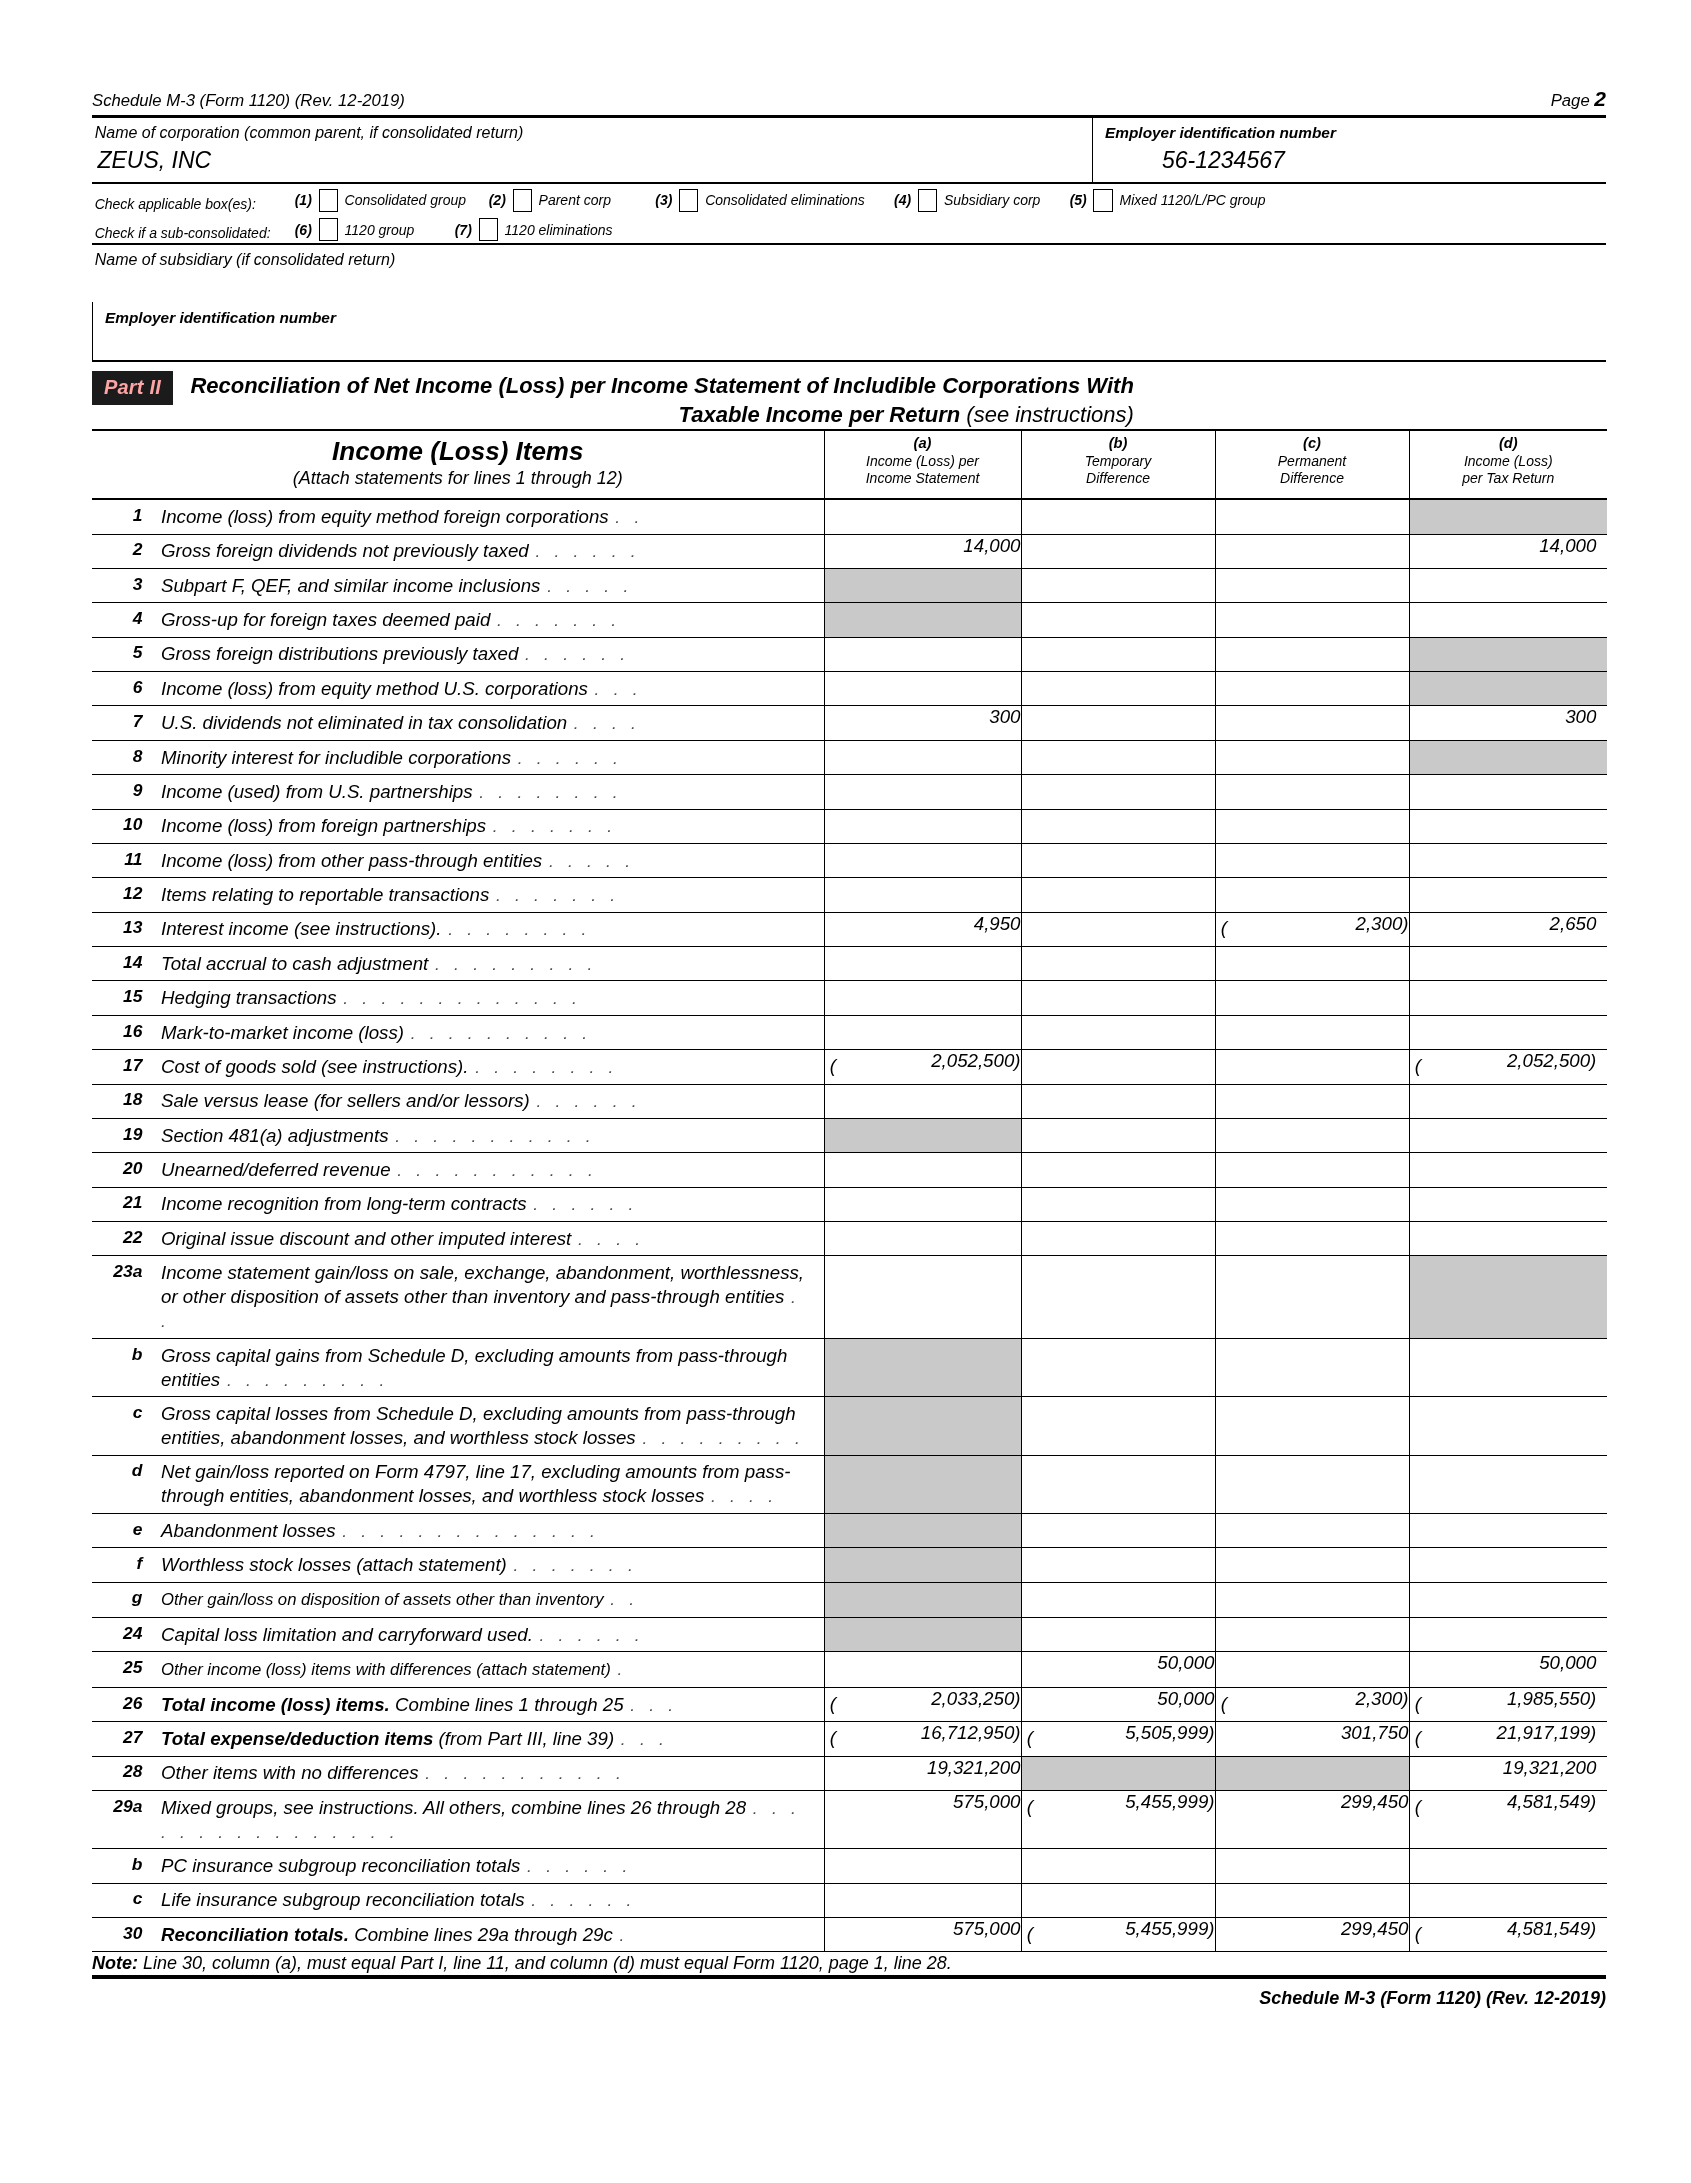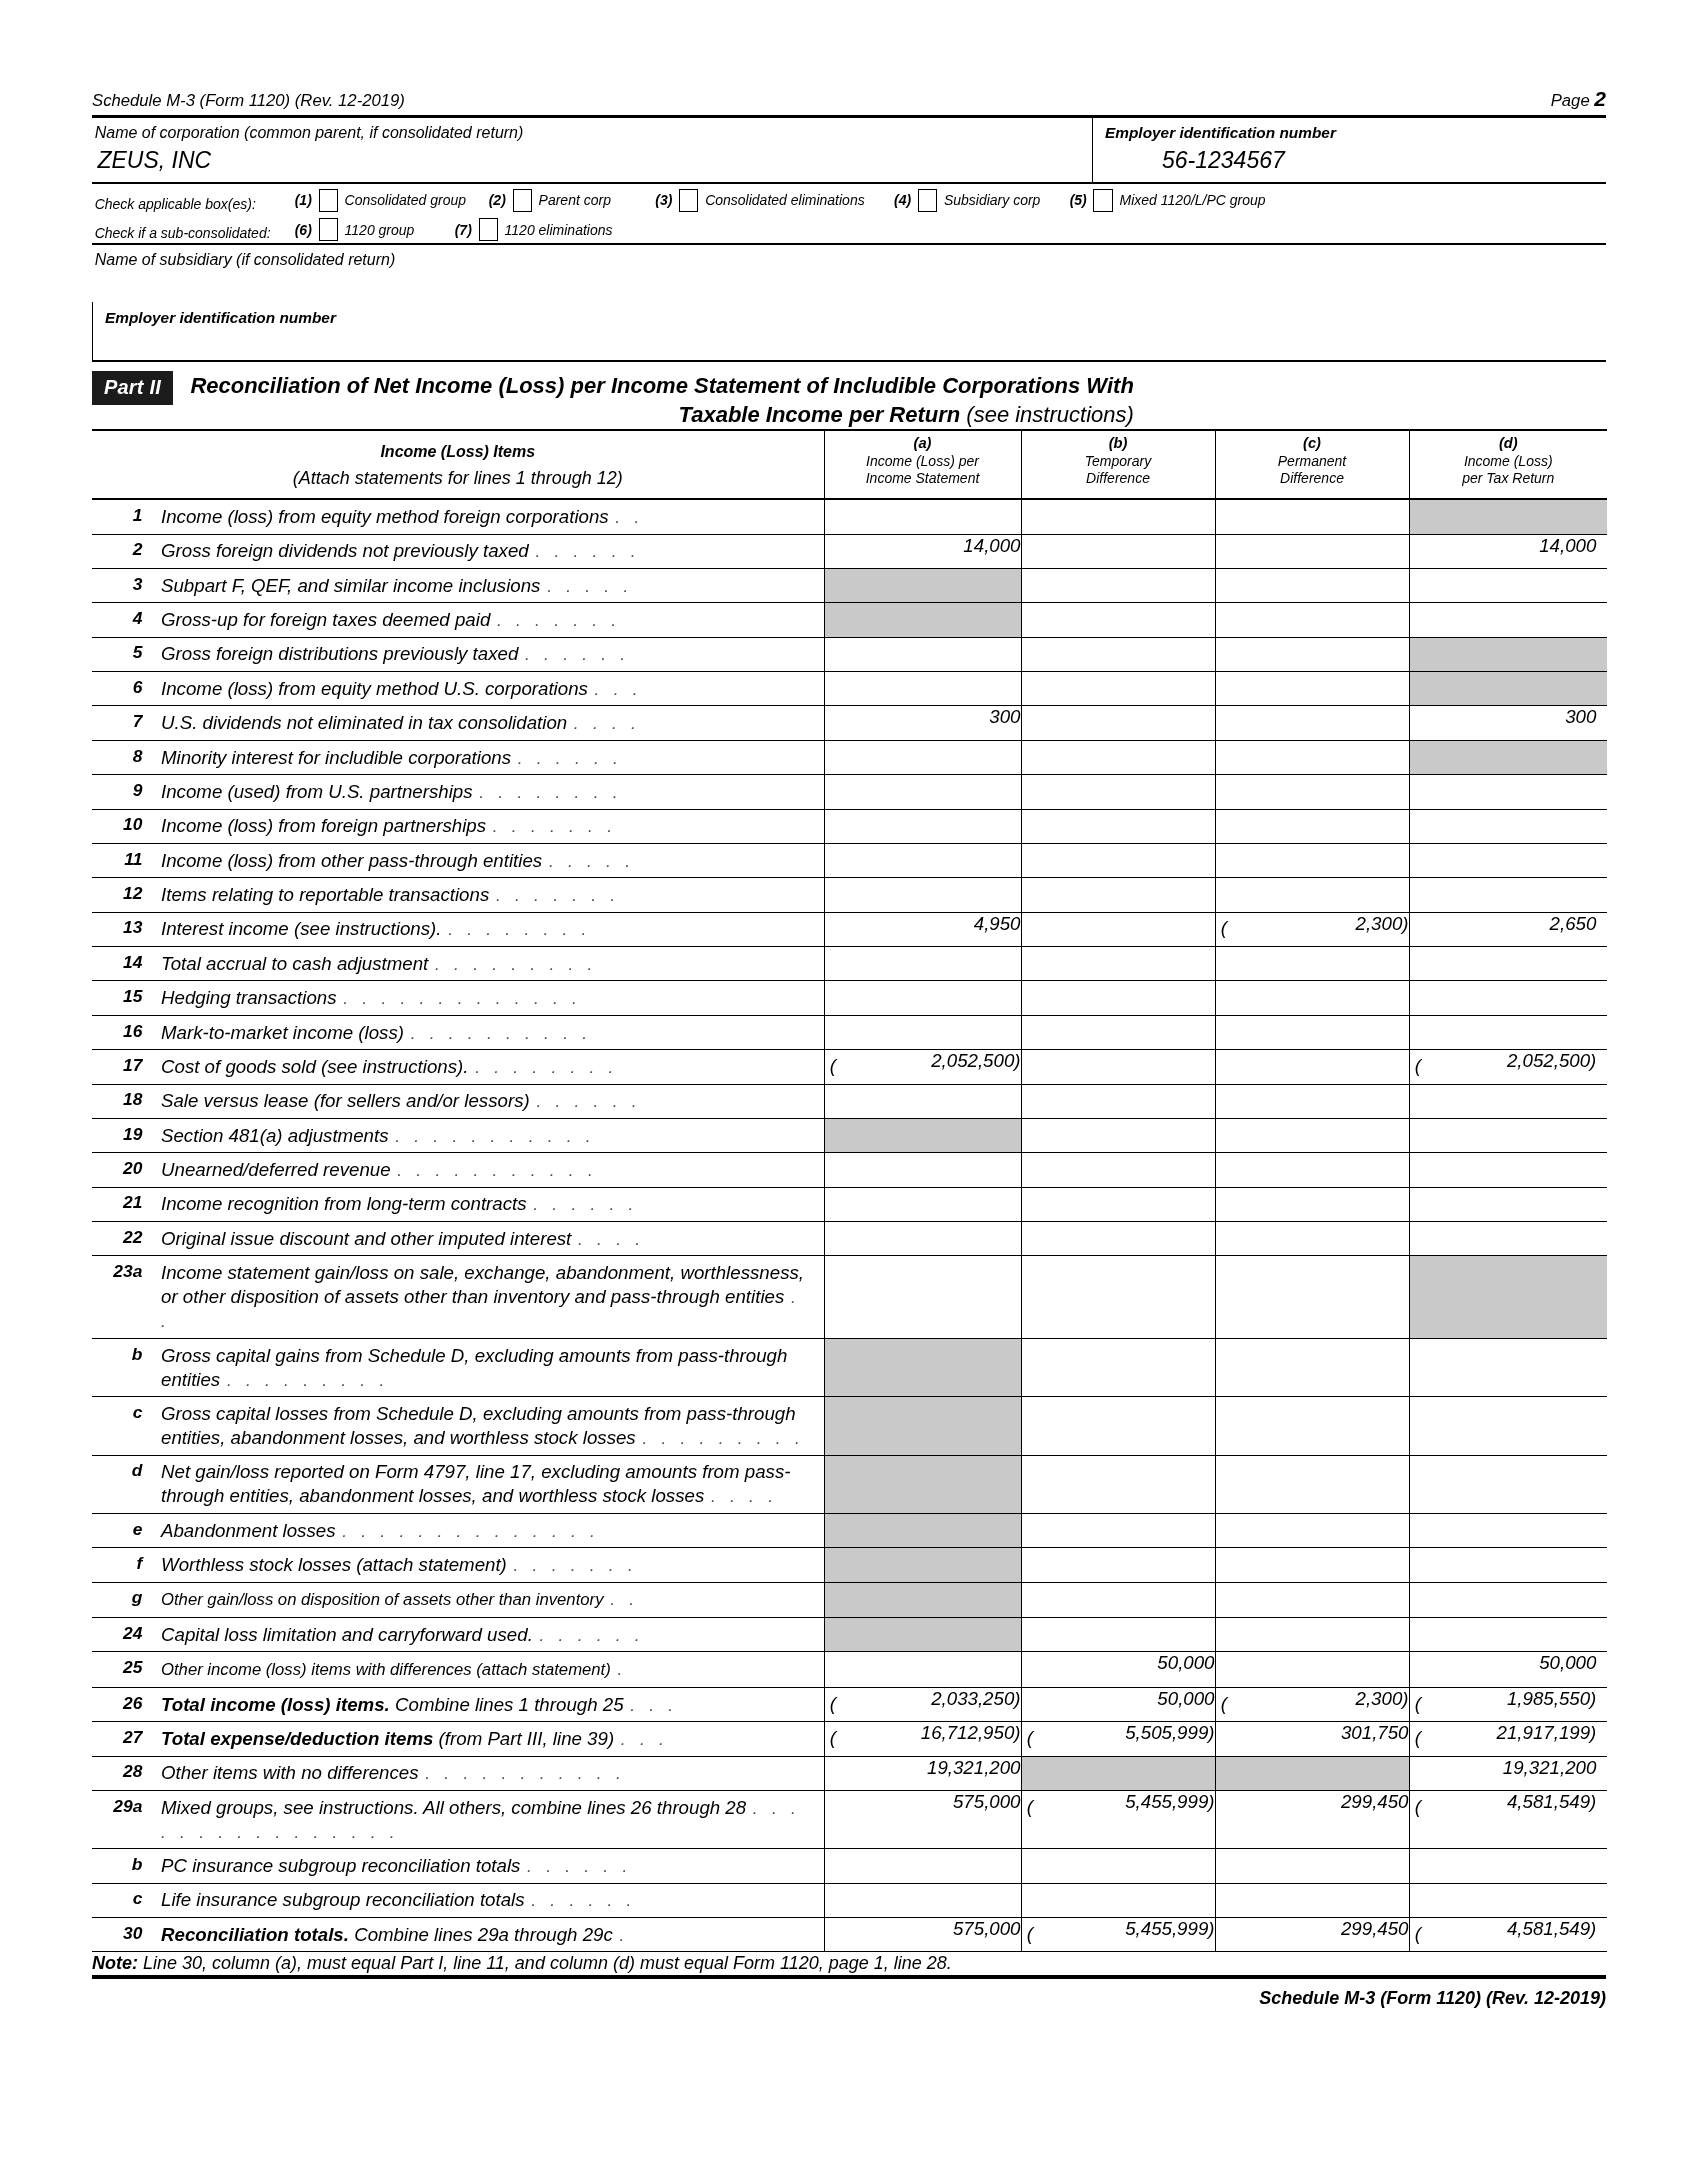--- a/index.html
+++ b/index.html
@@ -53,21 +53,21 @@
   }
   .cbtxt{font-size:14px;white-space:nowrap;}
 
   .subsid{display:flex;width:100%;flex-direction:column;}
   .subsid .left{flex:1 1 auto;padding:6.7px 2.7px 28px 2.7px;box-sizing:border-box;}
   .subsid .right{width:514px;border-left:1.3px solid #000;padding:6.7px 2.7px 28px 12px;box-sizing:border-box;}
 
   
   .partband{display:flex;align-items:flex-start;padding-top:9.3px;}
   .partbadge{
-    background:#1b1b1b;color:#ffffff;font-weight:bold;font-size:20px;
+    background:#1b1b1b;color:#fca5a5;font-weight:bold;font-size:20px;
     padding:4px 12px 5.3px 12px;letter-spacing:0.2px;margin-right:17.4px;
     height:25px;line-height:25px;box-sizing:content-box;
   }
   .parttitle{font-size:22px;font-weight:bold;line-height:29px;text-align:right;}
   .parttitle .norm{font-weight:normal;}
 
   
   table.grid{
     border-collapse:collapse;width:100%;table-layout:fixed;
     border-top:2.7px solid #000;
@@ -79,21 +79,21 @@
   col.c-a{width:197px;}
   col.c-b{width:194px;}
   col.c-c{width:194px;}
   col.c-d{width:198px;}
 
   .hdr td{border-bottom:2.7px solid #000;}
   .hdr .titlecell{
     text-align:center;padding:6.7px 0 8px 0;
     border-right:1.3px solid #000;
   }
-  .hdr .t1{font-size:16px;font-weight:bold;line-height:27px;text-align:center;}
+  .hdr .t1{font-size:26px;font-weight:bold;line-height:27px;text-align:center;}
   .hdr .t2{font-size:18px;line-height:23px;padding-top:2.7px;}
   .hdr .colcell{
     text-align:center;border-right:1.3px solid #000;
     font-size:14px;line-height:16.7px;padding:4px 2.7px 5.3px 2.7px;
   }
   .hdr .colcell.last{border-right:none;}
   .hdr .colcell .cl{font-weight:bold;font-size:14.7px;display:block;padding-bottom:1.3px;}
 
   tr.r td{border-bottom:1.3px solid #000;}
   tr.r td.numc{

